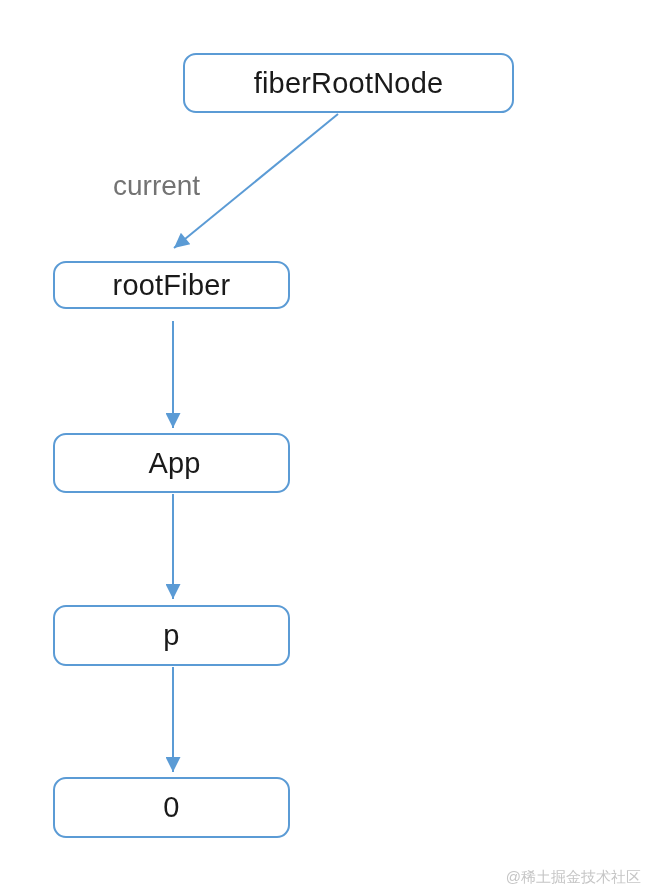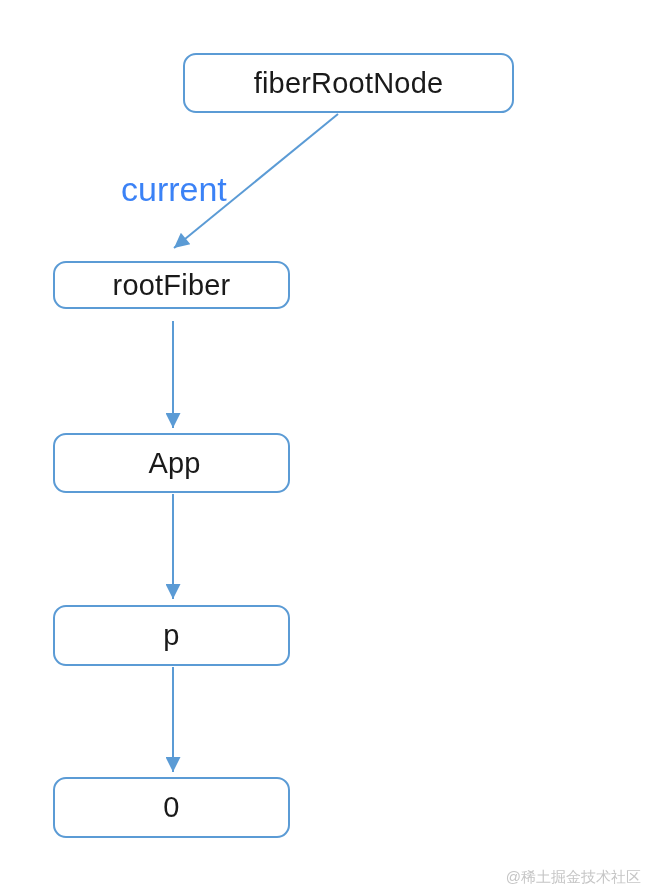--- a/index.html
+++ b/index.html
@@ -41,23 +41,22 @@
   }
   .node-fiberRootNode { left: 183px; top: 51px;  width: 331px; height: 60px; }
   .node-rootFiber     { left: 53px;  top: 259px; width: 237px; height: 48px; }
   .node-App           { left: 53px;  top: 431px; width: 237px; height: 60px; padding-left: 6px; }
   .node-p             { left: 53px;  top: 603px; width: 237px; height: 61px; }
   .node-0             { left: 53px;  top: 775px; width: 237px; height: 61px; }
   .edge-label {
     position: absolute;
     left: 113px;
     top: 168px;
-    font-size: 34px;
-    color: #3b82f6;
-    margin-left: 8px;
+    font-size: 28px;
+    color: #737373;
   }
   .watermark {
     position: absolute;
     right: 5px;
     top: 866px;
     font-size: 15px;
     color: #c6c6c6;
   }
 </style>
 </head>

